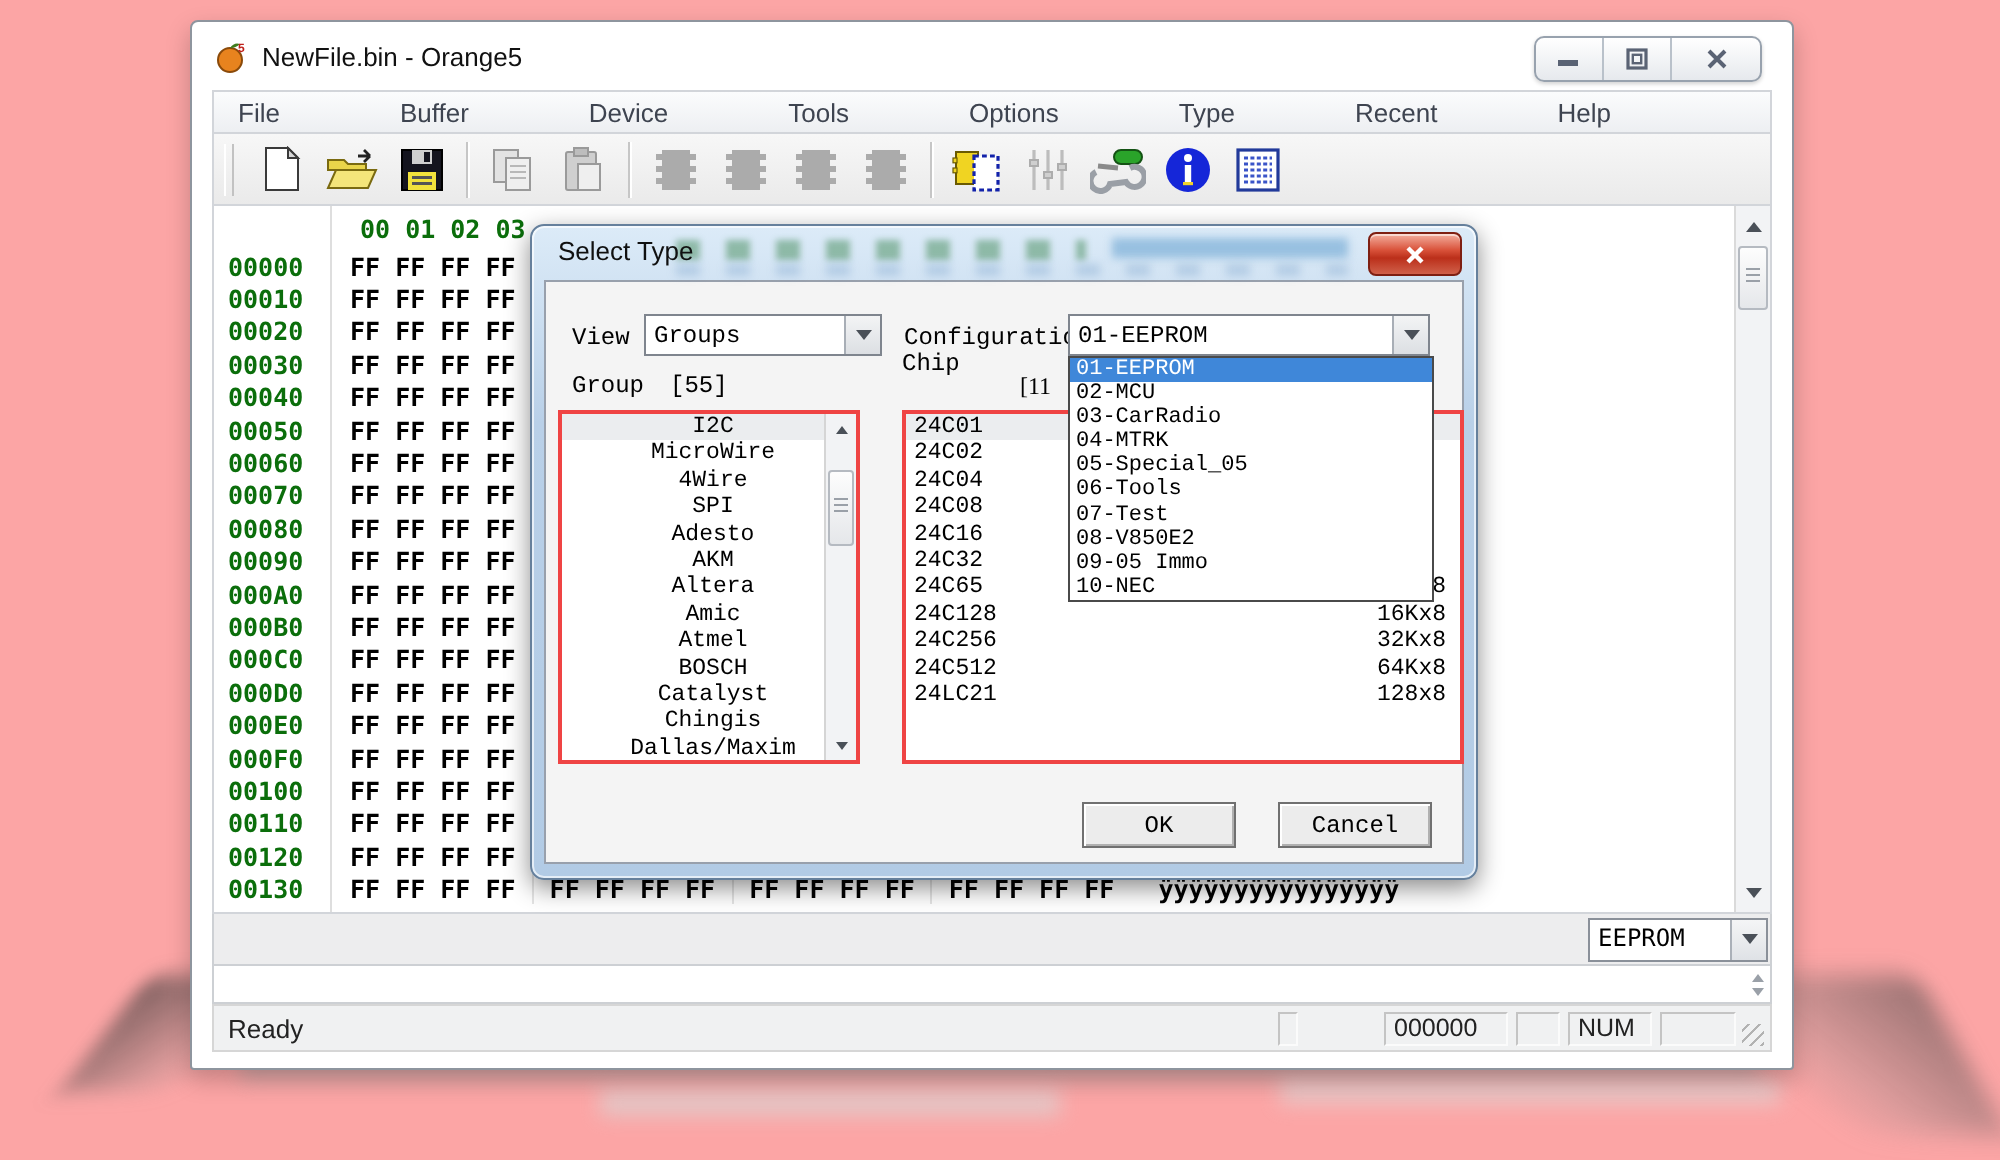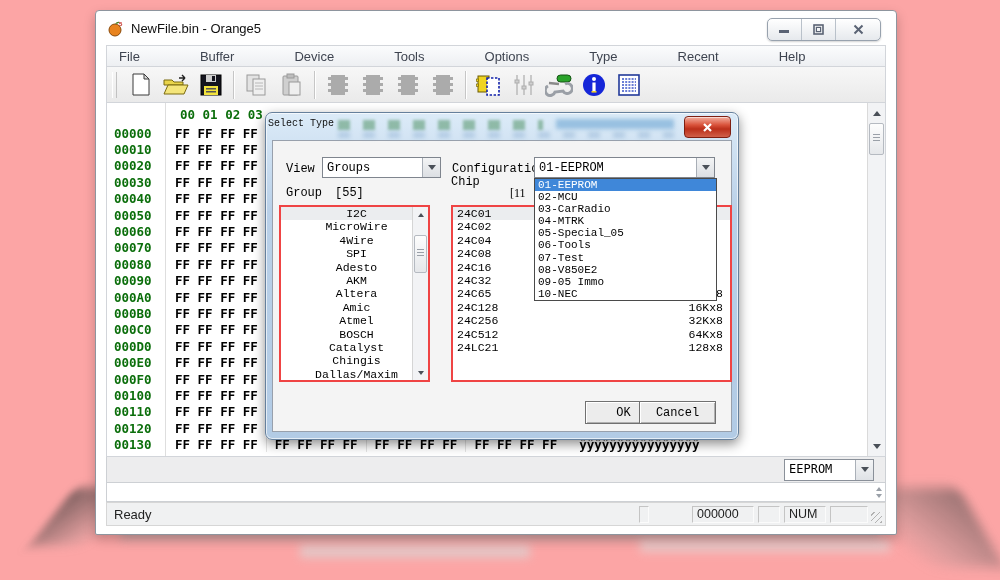--- a/index.html
+++ b/index.html
@@ -42,38 +42,38 @@
   .ascii{margin-left:14px;color:#000;}
   .vscroll{position:absolute;right:0;top:0;bottom:0;width:17px;background:#f2f3f5;border-left:1px solid #dadada;}
   .vs-up,.vs-down{position:absolute;left:1px;right:1px;height:15px;display:flex;align-items:center;justify-content:center;}
   .vs-up{top:2px;} .vs-down{bottom:2px;}
   .tri-up{width:0;height:0;border:4px solid transparent;border-bottom:5px solid #4a5058;margin-bottom:3px;}
   .tri-down{width:0;height:0;border:4px solid transparent;border-top:5px solid #4a5058;margin-top:3px;}
   .vs-thumb{position:absolute;left:1px;right:1px;top:20px;height:30px;background:linear-gradient(#fdfdfd,#e5e7ea);border:1px solid #b5bac1;border-radius:2px;}
   .vs-thumb:after{content:"";position:absolute;left:3px;right:3px;top:10px;height:8px;background:repeating-linear-gradient(#9aa0a8 0 1px,transparent 1px 3px);}
 
   
-  .combostrip{height:26px;background:#ededee;border:1px solid #cdd0d4;border-top:none;display:flex;align-items:center;box-sizing:border-box;padding:0 11px;}
+  .combostrip{height:26px;background:#ededee;border:1px solid #cdd0d4;border-top:none;display:flex;align-items:center;box-sizing:border-box;padding:0 1px;}
   .combo{margin-left:auto;display:flex;height:20px;border:1px solid #8a9099;background:#fff;}
   .combo-text{width:66px;padding:2px 0 0 4px;font:12px "DejaVu Sans Mono",monospace;}
   .combo-btn{width:17px;background:linear-gradient(#f4f5f6,#dfe2e6);border-left:1px solid #aab0b8;display:flex;align-items:center;justify-content:center;}
   .editstrip{height:18px;background:#fff;border:1px solid #cdd0d4;border-top:none;position:relative;}
   .spinner{position:absolute;right:3px;top:1px;display:flex;flex-direction:column;gap:3px;align-items:center;}
   .sp-up{width:0;height:0;border:3px solid transparent;border-bottom:4px solid #9aa0a8;}
   .sp-down{width:0;height:0;border:3px solid transparent;border-top:4px solid #9aa0a8;}
 
   .statusbar{height:24px;background:#f0f1f2;border:1px solid #d6d6d6;display:flex;align-items:center;font-size:13px;color:#222;box-sizing:border-box;padding:0 2px;}
   .sb-ready{flex:1;padding-left:5px;}
   .sb-cell{height:17px;margin:0 2px;border:1px solid #c4c4c4;border-bottom-color:#fbfbfb;border-right-color:#fbfbfb;display:flex;align-items:center;padding-left:4px;box-sizing:border-box;font-size:12.5px;}
   .sb-c0{width:10px;} .sb-offset{width:62px;margin-left:41px;} .sb-c1{width:22px;} .sb-num{width:42px;} .sb-c2{width:38px;}
   .sb-grip{width:11px;height:11px;align-self:flex-end;margin:0 1px 2px 1px;background:repeating-linear-gradient(135deg,transparent 0 2px,#b2b2b2 2px 3px,transparent 3px 4px);}
 
   
   .dialog{position:absolute;left:265px;top:112px;width:472px;height:326px;border:1px solid #66809c;border-radius:7px;background:linear-gradient(#dcebf8,#b9d0e8 30%,#b2cbe5);box-shadow:0 4px 12px rgba(0,0,0,.45),inset 0 0 0 1px rgba(255,255,255,.65);z-index:10;}
-  .dlg-title{position:absolute;left:2px;top:5px;font-size:10px;color:#101010;z-index:3;font-family:Liberation Mono, monospace;}
+  .dlg-title{position:absolute;left:13px;top:5px;font-size:13px;color:#101010;z-index:3;}
   .glass-row1{position:absolute;left:72px;top:7px;width:205px;height:10px;background:repeating-linear-gradient(90deg,rgba(22,110,40,.38) 0 12px,transparent 12px 25px);filter:blur(1.5px);z-index:1;}
   .glass-blue{position:absolute;left:290px;top:6px;width:118px;height:10px;background:rgba(140,185,220,.85);filter:blur(2px);z-index:1;}
   .glass-row2{position:absolute;left:72px;top:19px;width:336px;height:6px;background:repeating-linear-gradient(90deg,rgba(120,160,200,.35) 0 12px,transparent 12px 25px);filter:blur(2px);z-index:1;}
   .dlg-close{position:absolute;top:3px;right:7px;width:45px;height:20px;border:1px solid #7e1f12;border-radius:4px;background:linear-gradient(#f4b0a0,#d9523a 40%,#bb2f1a 60%,#d0604a);box-shadow:inset 0 1px 0 rgba(255,255,255,.55);display:flex;align-items:center;justify-content:center;z-index:4;}
   .dlg-client{position:absolute;left:6px;right:6px;top:27px;bottom:7px;background:#f4f4f4;border:1px solid #98a0ac;font-family:"Liberation Mono",monospace;}
   .dlg-label{position:absolute;font-size:12px;color:#000;white-space:pre;}
   .dcombo{position:absolute;height:21px;border:1px solid #7f858e;background:#fff;display:flex;box-sizing:border-box;}
   .dcombo-text{flex:1;font:12px "Liberation Mono",monospace;padding:3px 0 0 4px;white-space:pre;overflow:hidden;}
   .dcombo-btn{width:17px;background:linear-gradient(#f3f4f5,#dcdfe3);border-left:1px solid #a8aeb6;display:flex;align-items:center;justify-content:center;}
   .dropdown{position:absolute;left:261px;top:37px;width:181px;background:#fff;border:1px solid #4a4a4a;z-index:6;}
@@ -84,21 +84,21 @@
   .lb-chip{left:178px;width:281px;}
   .li{height:13.4px;line-height:13.6px;font-size:11.5px;padding-left:4px;color:#000;white-space:pre;}
   .li.sel{background:#ebedef;}
   .chip-row{display:flex;justify-content:space-between;padding-right:7px;}
   .lb-scroll{position:absolute;right:0;top:0;bottom:0;width:15px;background:#f2f3f5;border-left:1px solid #d5d5d5;}
   .lb-up,.lb-down{position:absolute;left:1px;right:1px;height:13px;display:flex;align-items:center;justify-content:center;}
   .lb-up{top:1px;}.lb-down{bottom:1px;}
   .lb-thumb{position:absolute;left:1px;right:1px;top:28px;height:36px;background:linear-gradient(#fdfdfd,#e5e7ea);border:1px solid #b5bac1;border-radius:2px;}
   .lb-thumb:after{content:"";position:absolute;left:2px;right:2px;top:13px;height:8px;background:repeating-linear-gradient(#9aa0a8 0 1px,transparent 1px 3px);}
   .dlg-btn{position:absolute;top:260px;width:75px;height:21px;background:#ececec;border:1px solid #707070;box-shadow:inset 1px 1px 0 #ffffff,inset -1px -1px 0 #b0b0b0;display:flex;align-items:center;justify-content:center;font:12px "Liberation Mono",monospace;color:#000;}
-  .btn-ok{left:268px;margin-left:44px;} .btn-cancel{left:366px;}
+  .btn-ok{left:268px;} .btn-cancel{left:366px;}
 </style>
 </head>
 <body>
 
 <div class="page">
   <div class="shadow-bl"></div>
   <div class="shadow-br"></div>
   <div class="shadow-bottom"></div>
   <div class="reflect1"></div>
   <div class="reflect2"></div>

